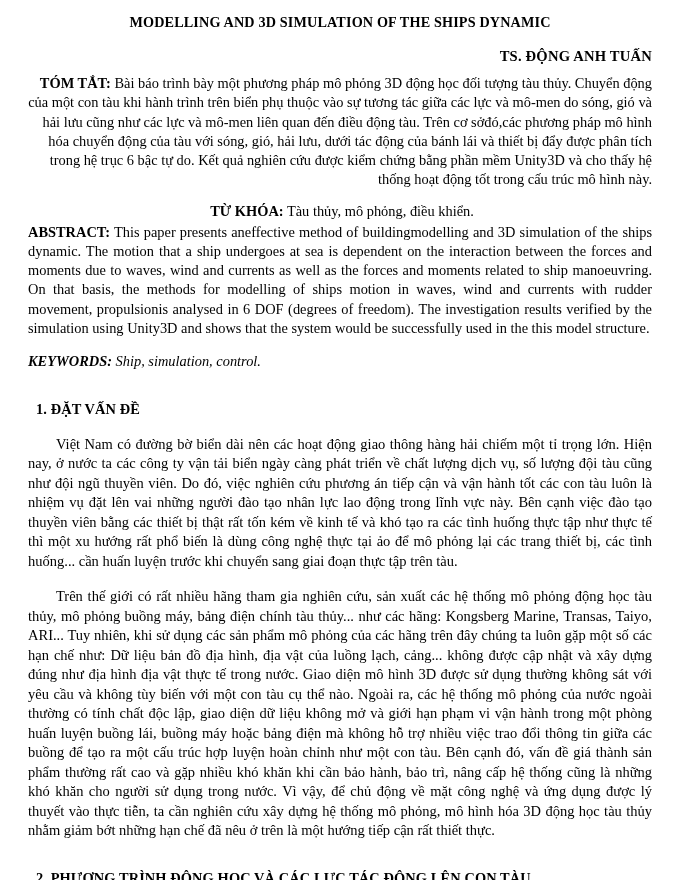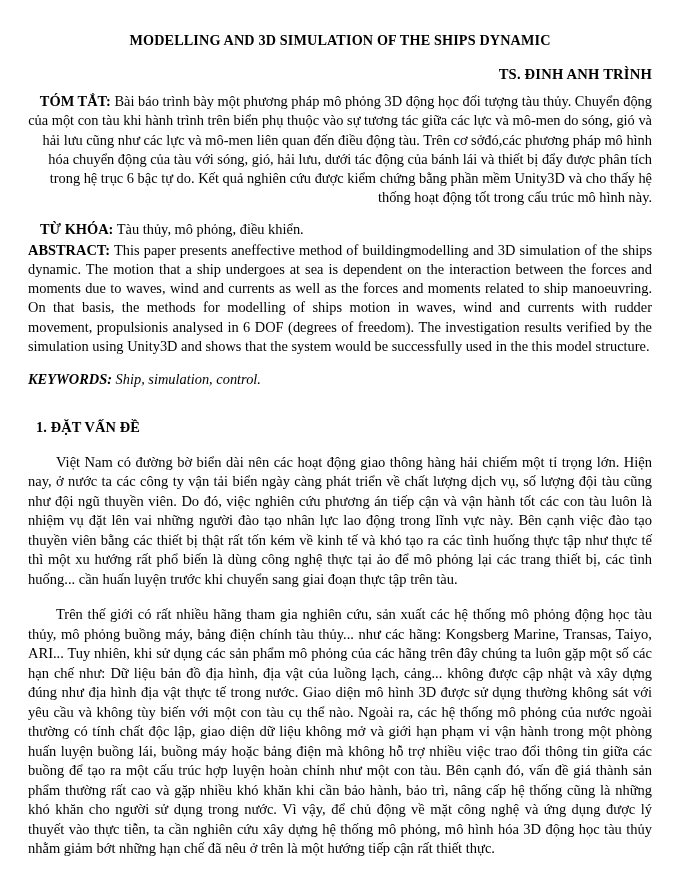--- a/index.html
+++ b/index.html
@@ -14,21 +14,21 @@
     overflow: hidden;
     font-family: "Liberation Serif", "DejaVu Serif", serif;
     color: #000000;
     -webkit-font-smoothing: antialiased;
   }
   .page {
     position: relative;
     width: 680px;
     height: 832px;
     box-sizing: border-box;
-    padding: 31px 28px 0 28px;
+    padding: 13px 28px 0 28px;
     border-radius: 8px;
   }
 
   .doc-title {
     text-align: center;
     font-weight: bold;
     font-size: 14.2px;
     letter-spacing: 0.15px;
     margin: 0 0 2px 0;
     line-height: 1.3;
@@ -55,21 +55,22 @@
   .abstract-vn {
     text-align: right;
     font-size: 14.4px;
     line-height: 1.335;
     margin: 7px 0 0 0;
     text-indent: 0;
   }
   .keywords-vn {
     font-size: 14.4px;
     line-height: 1.335;
-    margin: 13px 0 0 12px;
+    margin: 13px 0 0 4px;
+    text-align: center;
   }
   .abstract-en {
     text-align: justify;
     font-size: 14.4px;
     line-height: 1.335;
     margin: 1px 0 0 0;
   }
   .keywords-en {
     font-size: 14.4px;
     line-height: 1.335;
@@ -104,21 +105,21 @@
   }
 </style>
 </head>
 <body>
 
 <div class="page">
 
   <h1 class="doc-title">MODELLING AND 3D SIMULATION OF THE SHIPS DYNAMIC</h1>
 
   <div class="author-block">
-    <div class="author-name">TS. ĐINH ANH TRÌNH</div>
+    <div class="author-name">TS. ĐỘNG ANH TUẤN</div>
   </div>
 
   <p class="abstract-vn"><span class="label">TÓM TẮT:</span><span> Bài báo trình bày một phương pháp mô phỏng 3D động học đối tượng tàu thủy. Chuyển động của một con tàu khi hành trình trên biển phụ thuộc vào sự tương tác giữa các lực và mô-men do sóng, gió và hải lưu cũng như các lực và mô-men liên quan đến điều động tàu. Trên cơ sởđó,các phương pháp mô hình hóa chuyển động của tàu với sóng, gió, hải lưu, dưới tác động của bánh lái và thiết bị đẩy được phân tích trong hệ trục 6 bậc tự do. Kết quả nghiên cứu được kiểm chứng bằng phần mềm Unity3D và cho thấy hệ thống hoạt động tốt trong cấu trúc mô hình này.</span></p>
 
   <p class="keywords-vn"><span class="label">TỪ KHÓA:</span><span> Tàu thủy, mô phỏng, điều khiển.</span></p>
 
   <p class="abstract-en"><span class="label">ABSTRACT:</span><span> This paper presents aneffective method of buildingmodelling and 3D simulation of the ships dynamic. The motion that a ship undergoes at sea is dependent on the interaction between the forces and moments due to waves, wind and currents as well as the forces and moments related to ship manoeuvring. On that basis, the methods for modelling of ships motion in waves, wind and currents with rudder movement, propulsionis analysed in 6 DOF (degrees of freedom). The investigation results verified by the simulation using Unity3D and shows that the system would be successfully used in the this model structure.</span></p>
 
   <p class="keywords-en"><span class="label">KEYWORDS:</span><span> Ship, simulation, control.</span></p>
 

